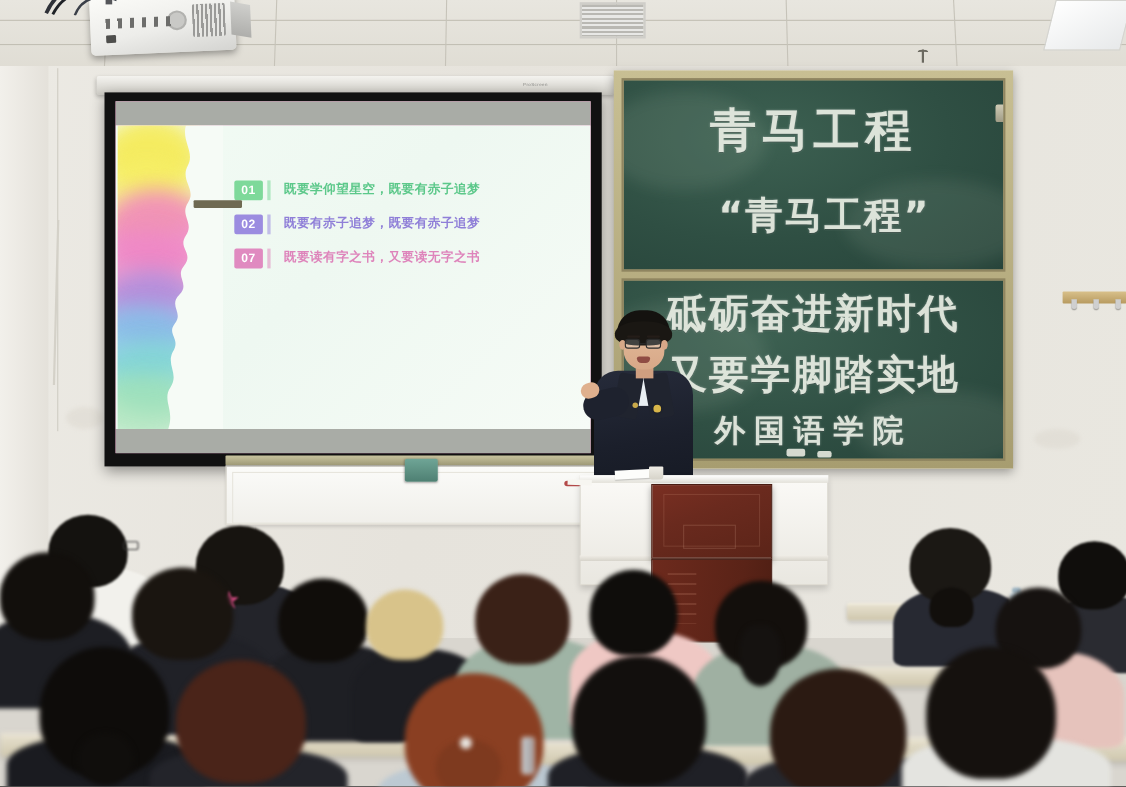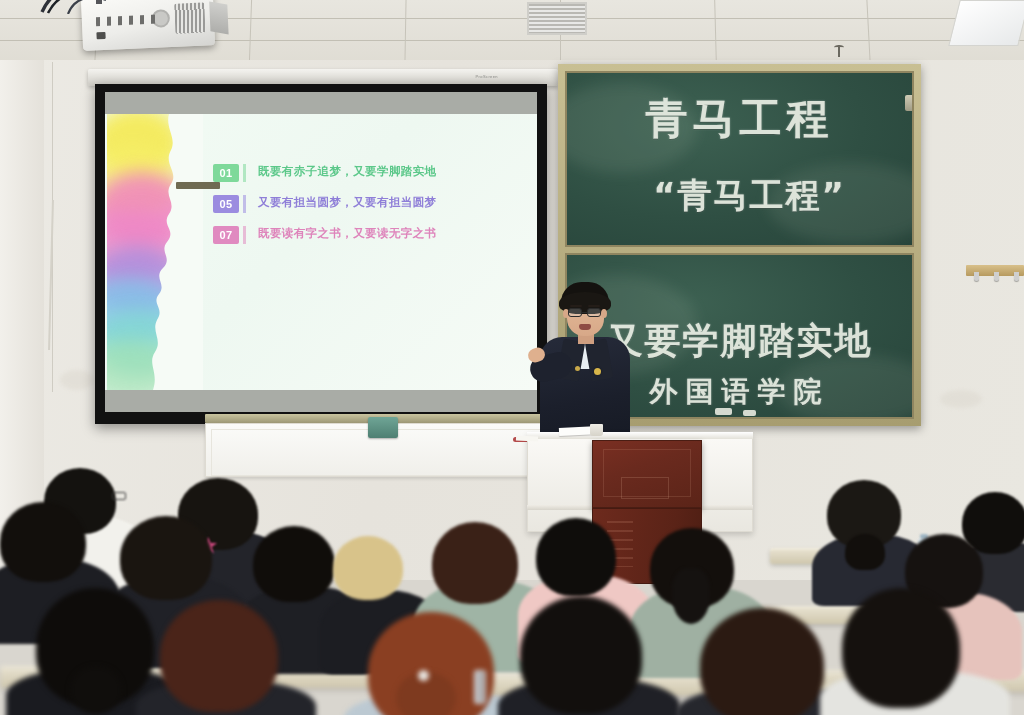--- a/index.html
+++ b/index.html
@@ -275,26 +275,26 @@
                      C58 194 44 190 52 180 C60 170 46 164 56 154 C66 144 52 138 60 128
                      C70 116 54 112 62 100 C70 88 56 82 64 70 C72 58 56 50 64 36
                      C70 24 58 14 62 0 Z" fill="#f6fbf6"></path>
           </svg>
         </div>
 
         <div class="bullets">
           <div class="brow">
             <div class="badge" style="background:#7ed99a;">01</div>
             <div class="badge-bar" style="background:#7ed99a;"></div>
-            <div class="btext" style="color:#5cc88a;">既要有赤子追梦，又要学脚踏实地</div>
+            <div class="btext" style="color:#5cc88a;">既要学仰望星空，既要有赤子追梦</div>
           </div>
           <div class="brow">
-            <div class="badge" style="background:#9b8ce0;">05</div>
+            <div class="badge" style="background:#9b8ce0;">02</div>
             <div class="badge-bar" style="background:#9b8ce0;"></div>
-            <div class="btext" style="color:#8f7fd8;">又要有担当圆梦，又要有担当圆梦</div>
+            <div class="btext" style="color:#8f7fd8;">既要有赤子追梦，既要有赤子追梦</div>
           </div>
           <div class="brow">
             <div class="badge" style="background:#e08ac0;">07</div>
             <div class="badge-bar" style="background:#e08ac0;"></div>
             <div class="btext" style="color:#de84bb;text-align:center;">既要读有字之书，又要读无字之书</div>
           </div>
         </div>
 
       </div>
     </div>
@@ -311,20 +311,21 @@
     <div class="bb-panel bb-top">
       <div class="chalk-smear" style="left:-20px; top:10px;  width:150px; height:90px;"></div>
       <div class="chalk-smear" style="left:200px; top:90px;  width:170px; height:80px;"></div>
       <div class="bb-line" style="top:18px; font-size:42px;">青马工程</div>
       <div class="bb-line" style="top:100px; font-size:34px; letter-spacing:2px;padding-left:20px;">“青马工程”</div>
       <div class="bb-hook"></div>
     </div>
     <div class="bb-panel bb-bot">
       <div class="chalk-smear" style="left:-30px; top:20px;  width:160px; height:100px;"></div>
       <div class="chalk-smear" style="left:210px; top:100px; width:160px; height:70px;"></div>
+      <div class="bb-line" style="top:6px;  font-size:36px; letter-spacing:2px;">砥砺奋进新时代</div>
       <div class="bb-line" style="top:62px; font-size:36px; letter-spacing:2px;">又要学脚踏实地</div>
       <div class="bb-line" style="top:118px; font-size:28px; letter-spacing:8px;">外国语学院</div>
       <div class="bb-chalkbit" style="left:148px; bottom:2px; width:17px; height:7px;"></div>
       <div class="bb-chalkbit" style="left:176px; bottom:1px; width:13px; height:6px;"></div>
     </div>
   </div>
   <div class="bb-clip"></div>
 
   <div class="speaker">
     <div class="sp-body"></div>

